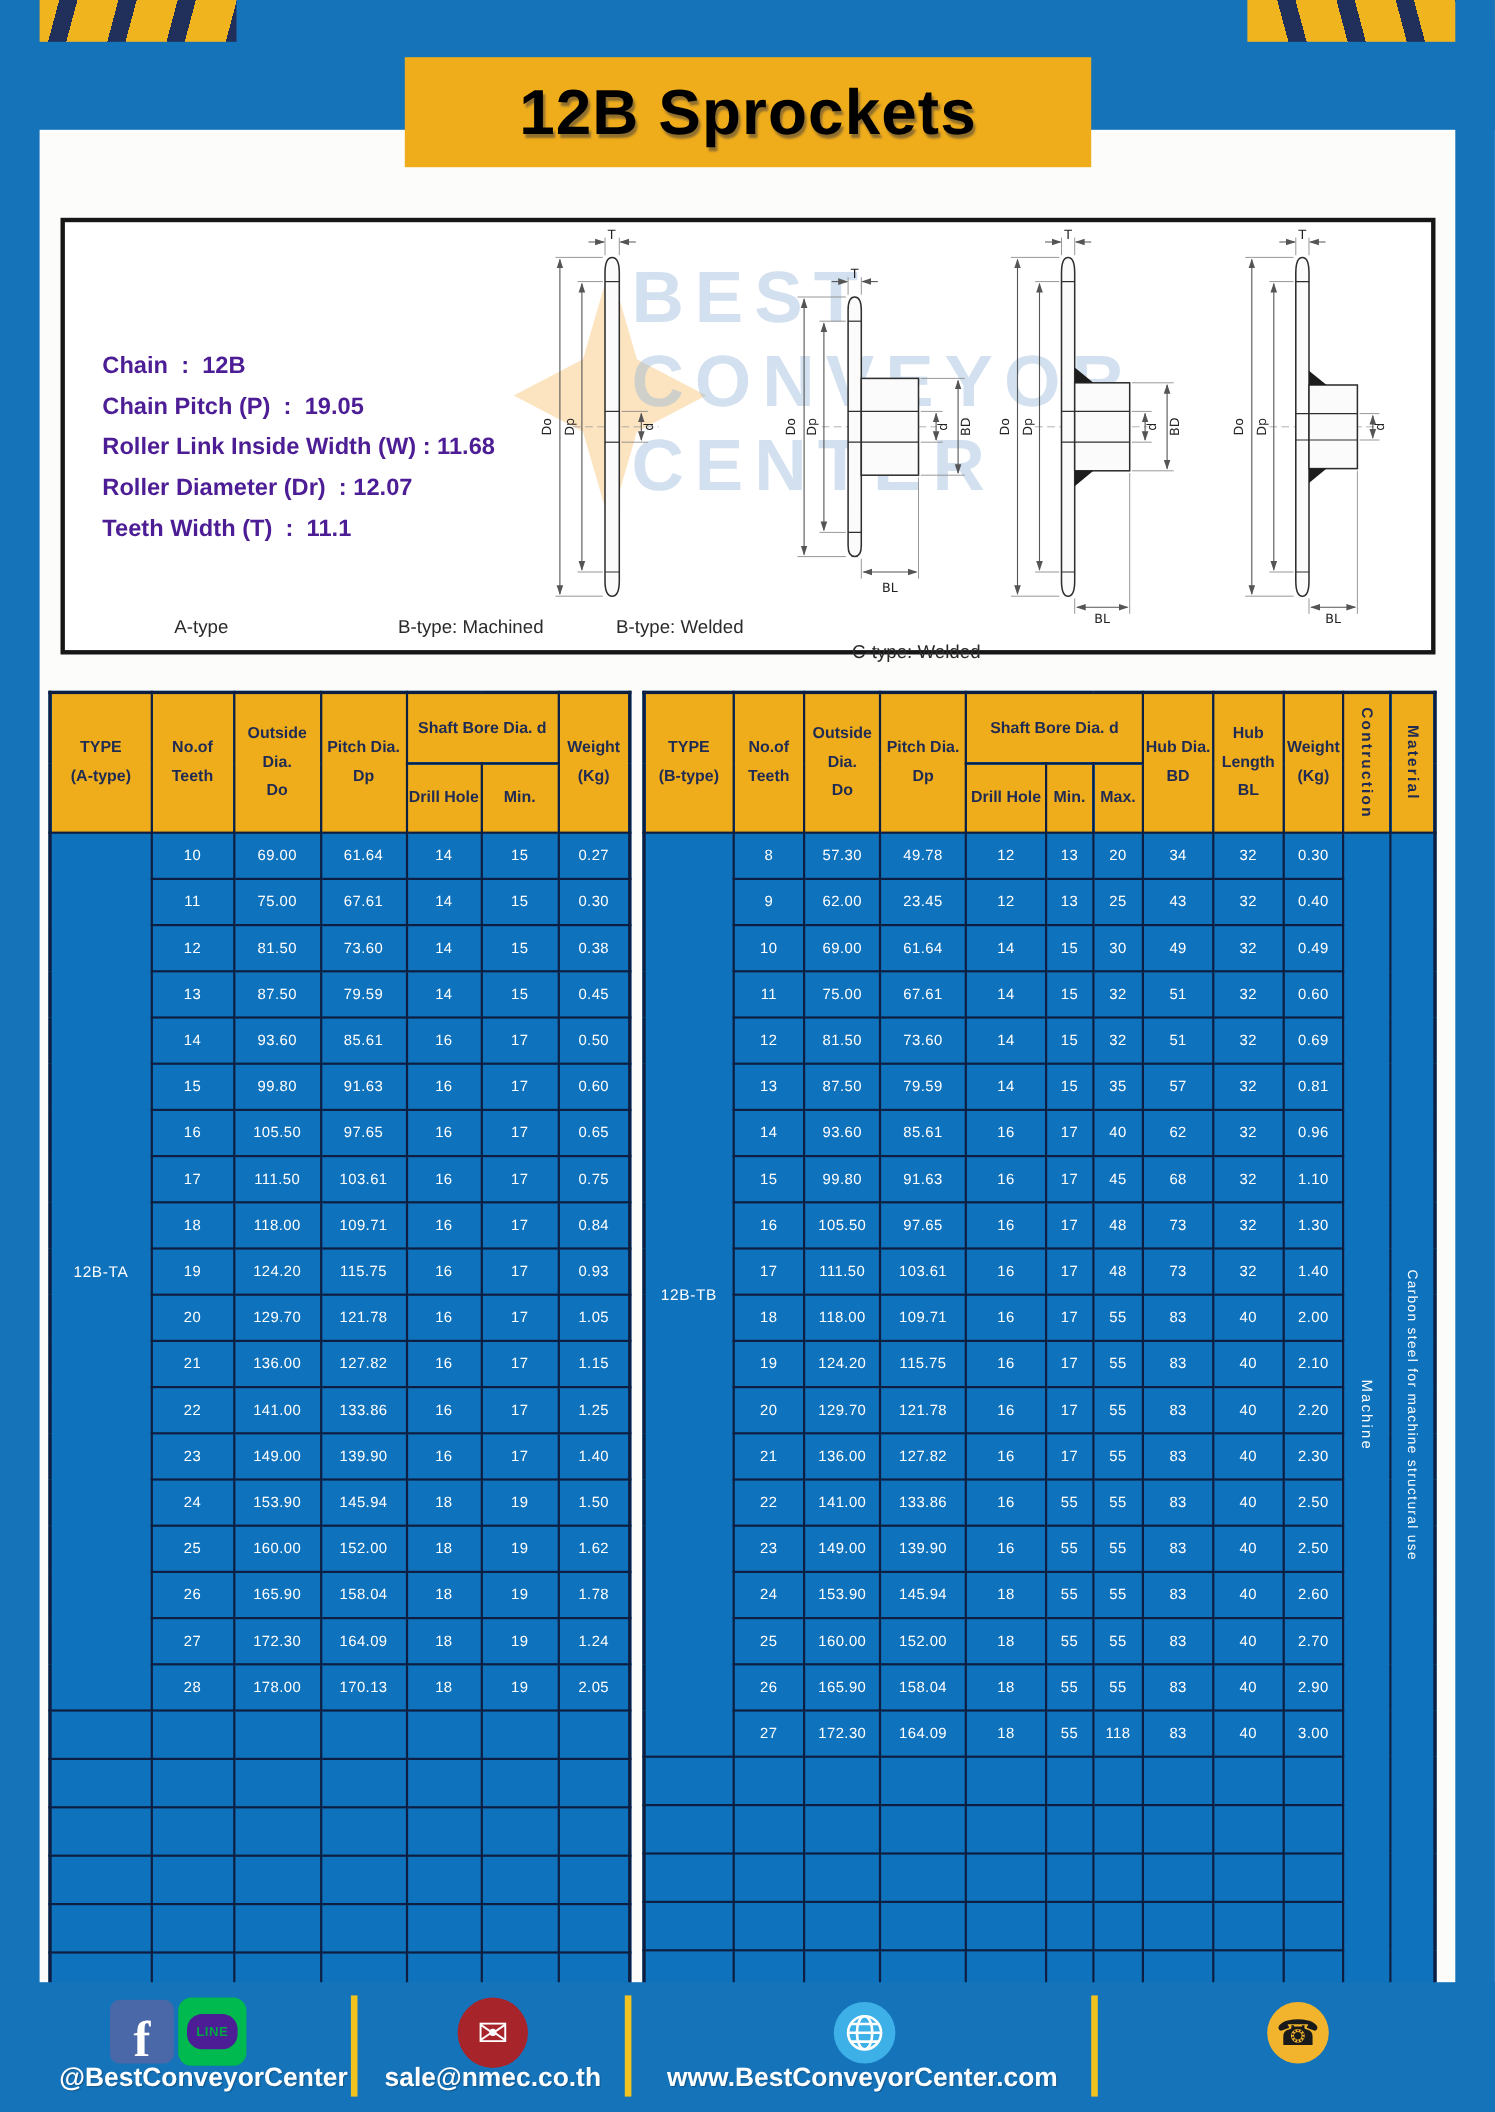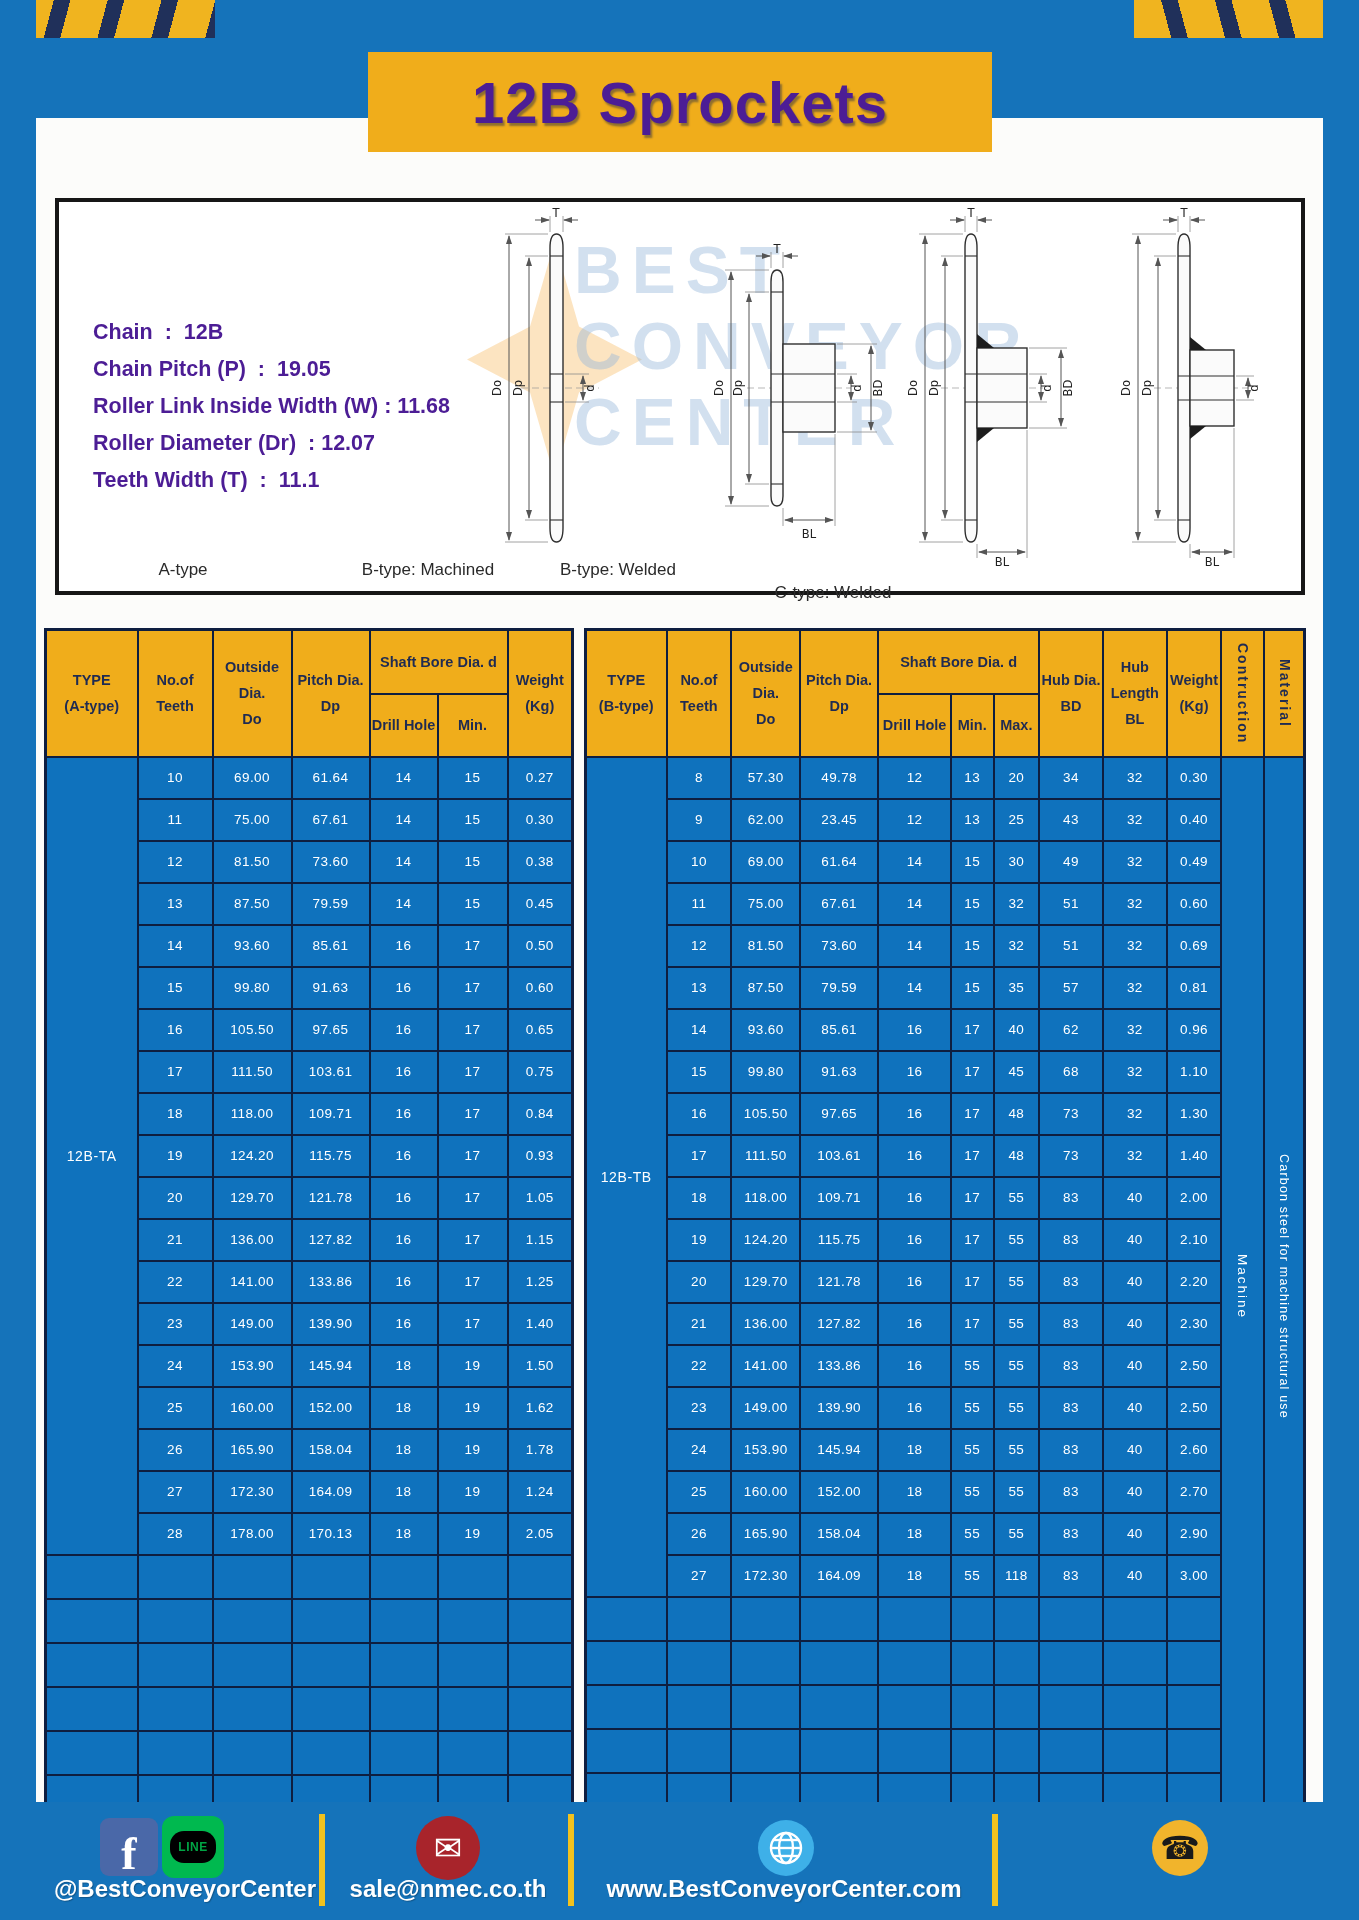--- a/index.html
+++ b/index.html
@@ -10,21 +10,21 @@
   .frame-top{position:absolute;left:0;top:0;width:1359px;height:118px;background:#1573ba;}
   .frame-left{position:absolute;left:0;top:0;width:36px;height:1920px;background:#1573ba;}
   .frame-right{position:absolute;right:0;top:0;width:36px;height:1920px;background:#1573ba;}
   .hazard{position:absolute;top:0;height:38px;}
   .hazard.left{left:0;width:215px;background:repeating-linear-gradient(105deg,#20305a 0 16px,#f0b41f 16px 52px);}
   .hazard.right{right:0;width:225px;background:repeating-linear-gradient(75deg,#f0b41f 0 36px,#20305a 36px 52px);}
 
   
   .title-banner{position:absolute;left:368px;top:52px;width:624px;height:100px;background:#f0ad1b;}
   .title-banner .t{width:100%;height:100%;display:flex;align-items:center;justify-content:center;
-     font-size:58px;font-weight:bold;color:#4c1d95;letter-spacing:1px;
+     font-size:58px;font-weight:bold;color:#000000;letter-spacing:1px;
      text-shadow:2px 3px 2px rgba(25,35,70,.45);}
 
   
   .spec-panel{position:absolute;left:55px;top:198px;width:1242px;height:389px;border:4px solid #161616;background:#fff;}
   .watermark-star{position:absolute;left:408px;top:40px;width:175px;height:235px;background:#f6b85c;opacity:.38;
      clip-path:polygon(50% 0,64% 36%,100% 50%,64% 64%,50% 100%,36% 64%,0 50%,36% 36%);z-index:0;}
   .watermark-text{position:absolute;left:515px;top:30px;width:600px;z-index:0;
      font-weight:bold;font-size:66px;line-height:76px;letter-spacing:10px;color:rgba(148,180,216,.42);}
   .spec-lines{position:absolute;left:34px;top:112px;z-index:2;}
   .spec-lines div{font-size:21.5px;font-weight:bold;color:#4c1d95;line-height:37px;white-space:pre;}
@@ -64,21 +64,21 @@
   .f-label{position:absolute;top:1875px;height:34px;color:#fff;font-weight:bold;font-size:24px;
      text-align:center;white-space:nowrap;text-shadow:1px 1px 1px rgba(0,0,0,.25);}
   .lab1{left:40px;width:290px;} .lab2{left:338px;width:220px;} .lab3{left:589px;width:390px;} .lab4{left:1014px;width:322px;}
   .f-div{position:absolute;top:1814px;width:6px;height:92px;background:#f2c21e;}
   .div1{left:319px;} .div2{left:568px;} .div3{left:992px;}
   .fb-icon{position:absolute;left:100px;top:1818px;width:58px;height:58px;background:#4a68a8;border-radius:9px;
      color:#fff;font-weight:bold;font-size:46px;display:flex;align-items:flex-end;justify-content:center;
      font-family:"Liberation Serif",serif;line-height:.95;}
   .line-icon{position:absolute;left:162px;top:1816px;width:62px;height:62px;background:#00b94f;border-radius:12px;
      display:flex;align-items:center;justify-content:center;}
-  .line-bubble{width:46px;height:32px;background:#000000;border-radius:14px;color:#00a544;
+  .line-bubble{width:46px;height:32px;background:#4c1d95;border-radius:14px;color:#00a544;
      font-size:12px;font-weight:bold;display:flex;align-items:center;justify-content:center;letter-spacing:.5px;}
   .mail-icon{position:absolute;left:416px;top:1816px;width:64px;height:64px;background:#a8242b;border-radius:50%;
      color:#fff;font-size:34px;display:flex;align-items:center;justify-content:center;}
   .globe-icon{position:absolute;left:758px;top:1820px;width:56px;height:56px;background:#3eb0e8;border-radius:50%;
      display:flex;align-items:center;justify-content:center;}
   .phone-icon{position:absolute;left:1152px;top:1820px;width:56px;height:56px;background:#f1b42c;border-radius:50%;
      color:#1a1a1a;font-size:32px;display:flex;align-items:center;justify-content:center;}
 </style>
 </head>
 <body>

